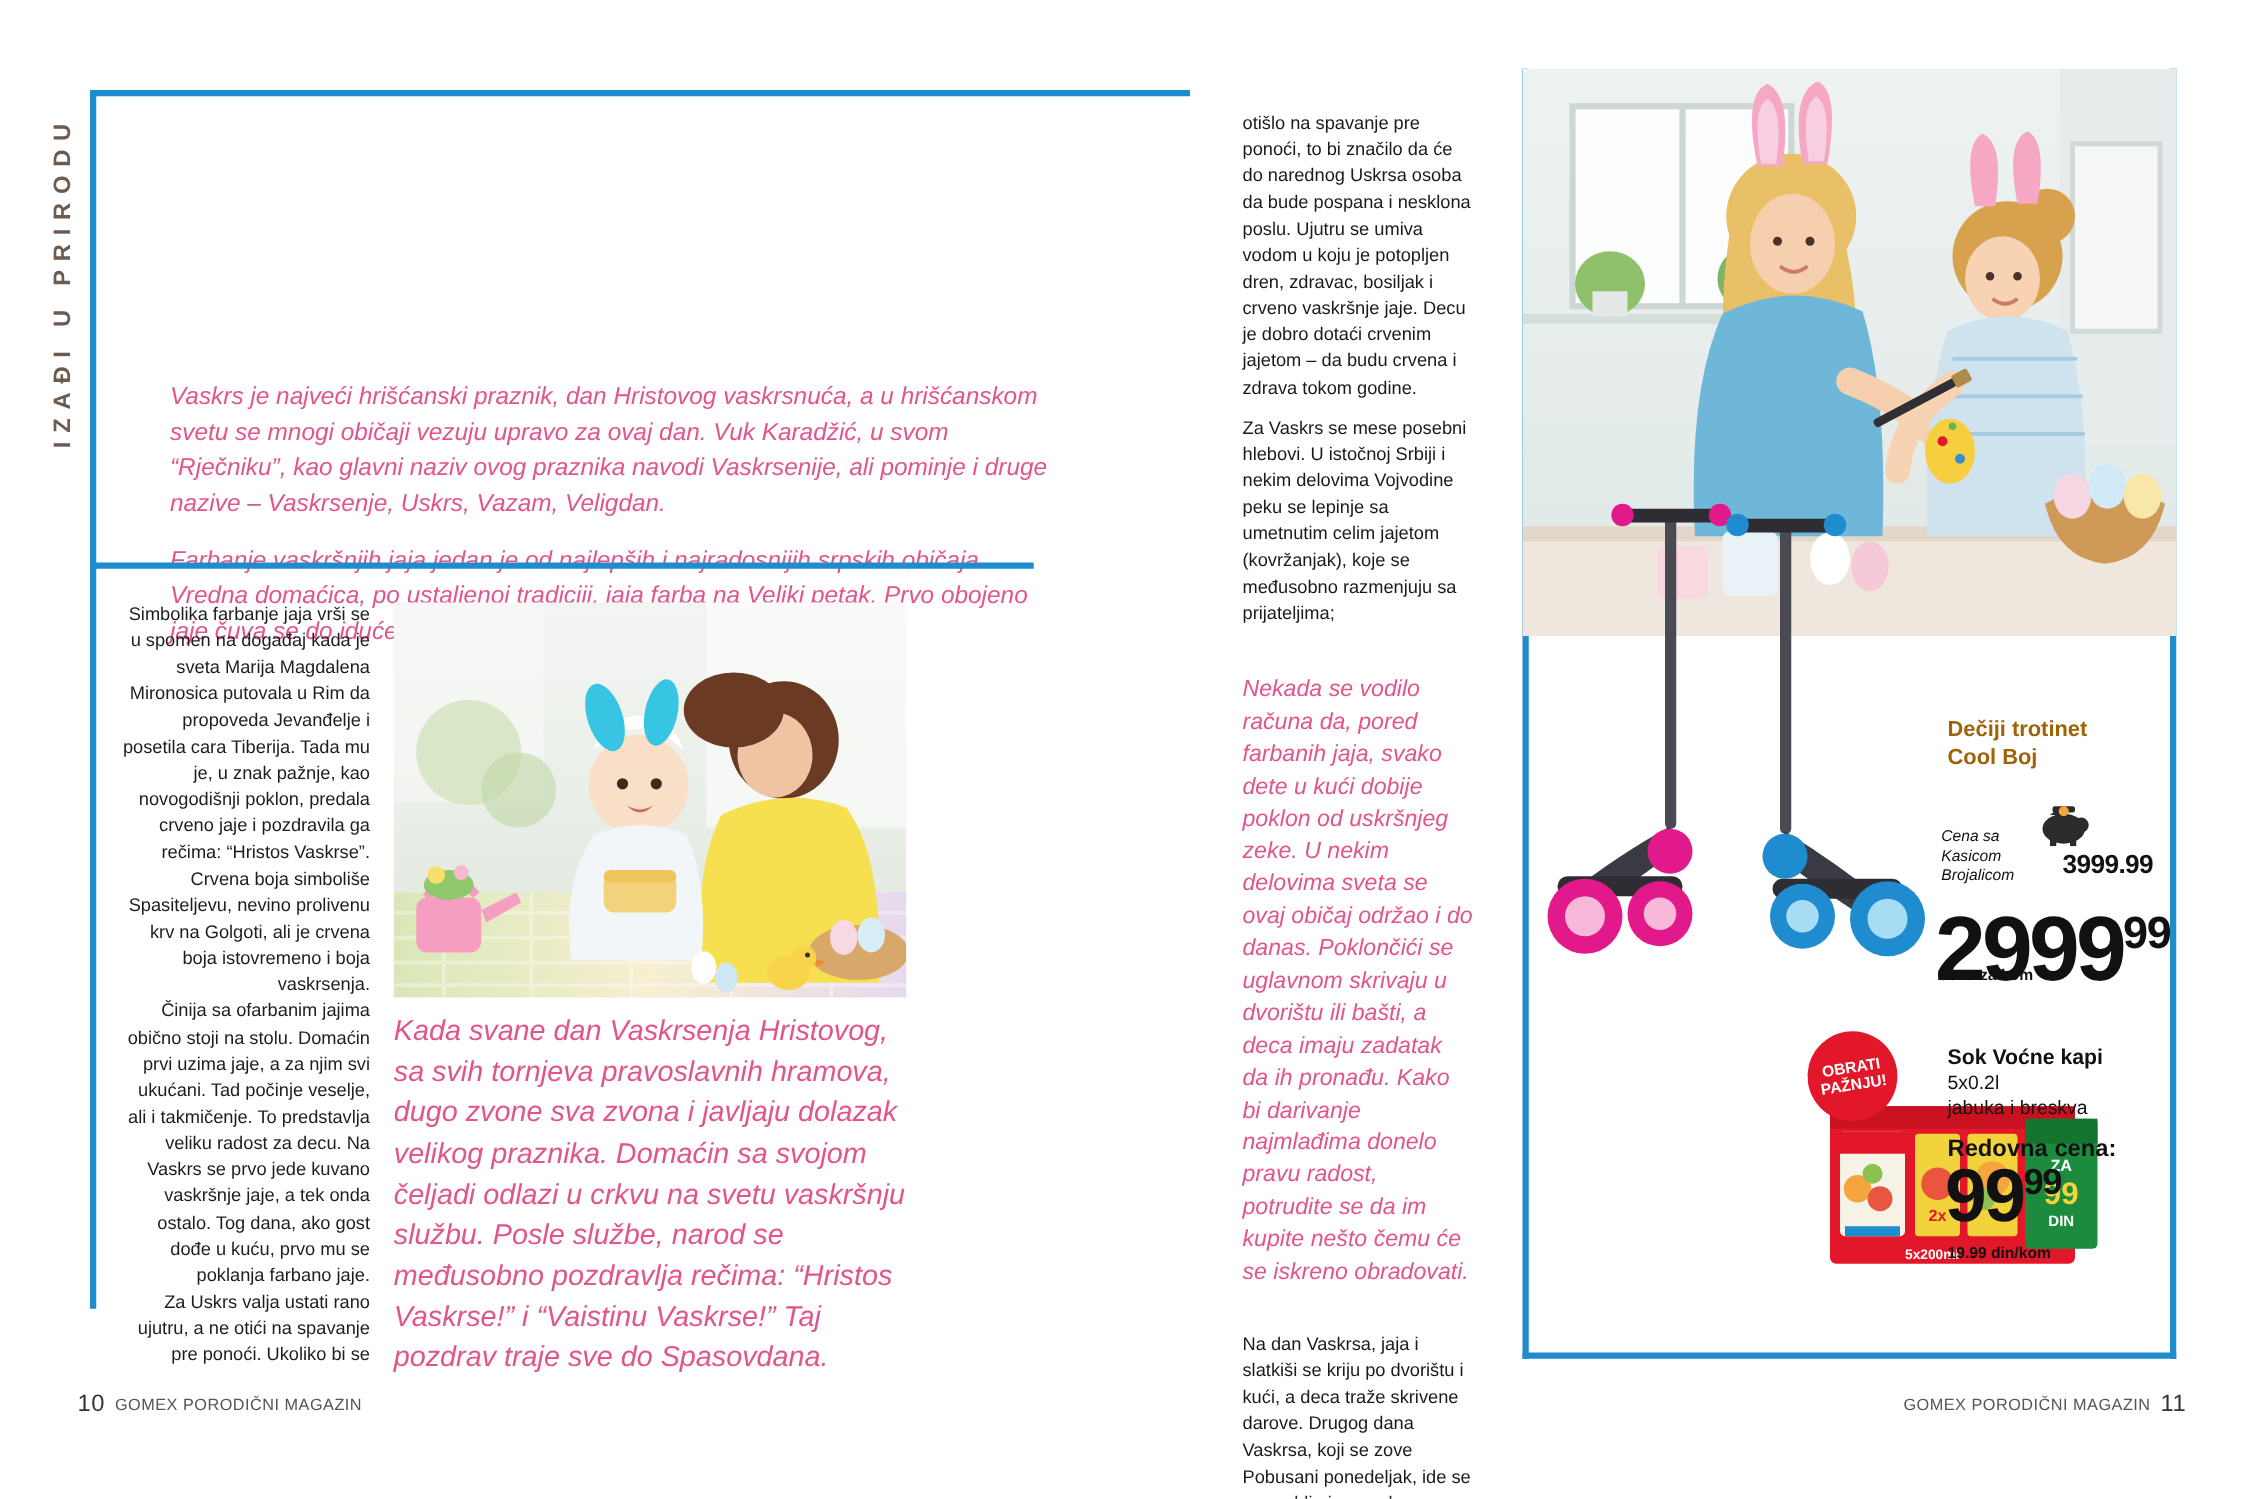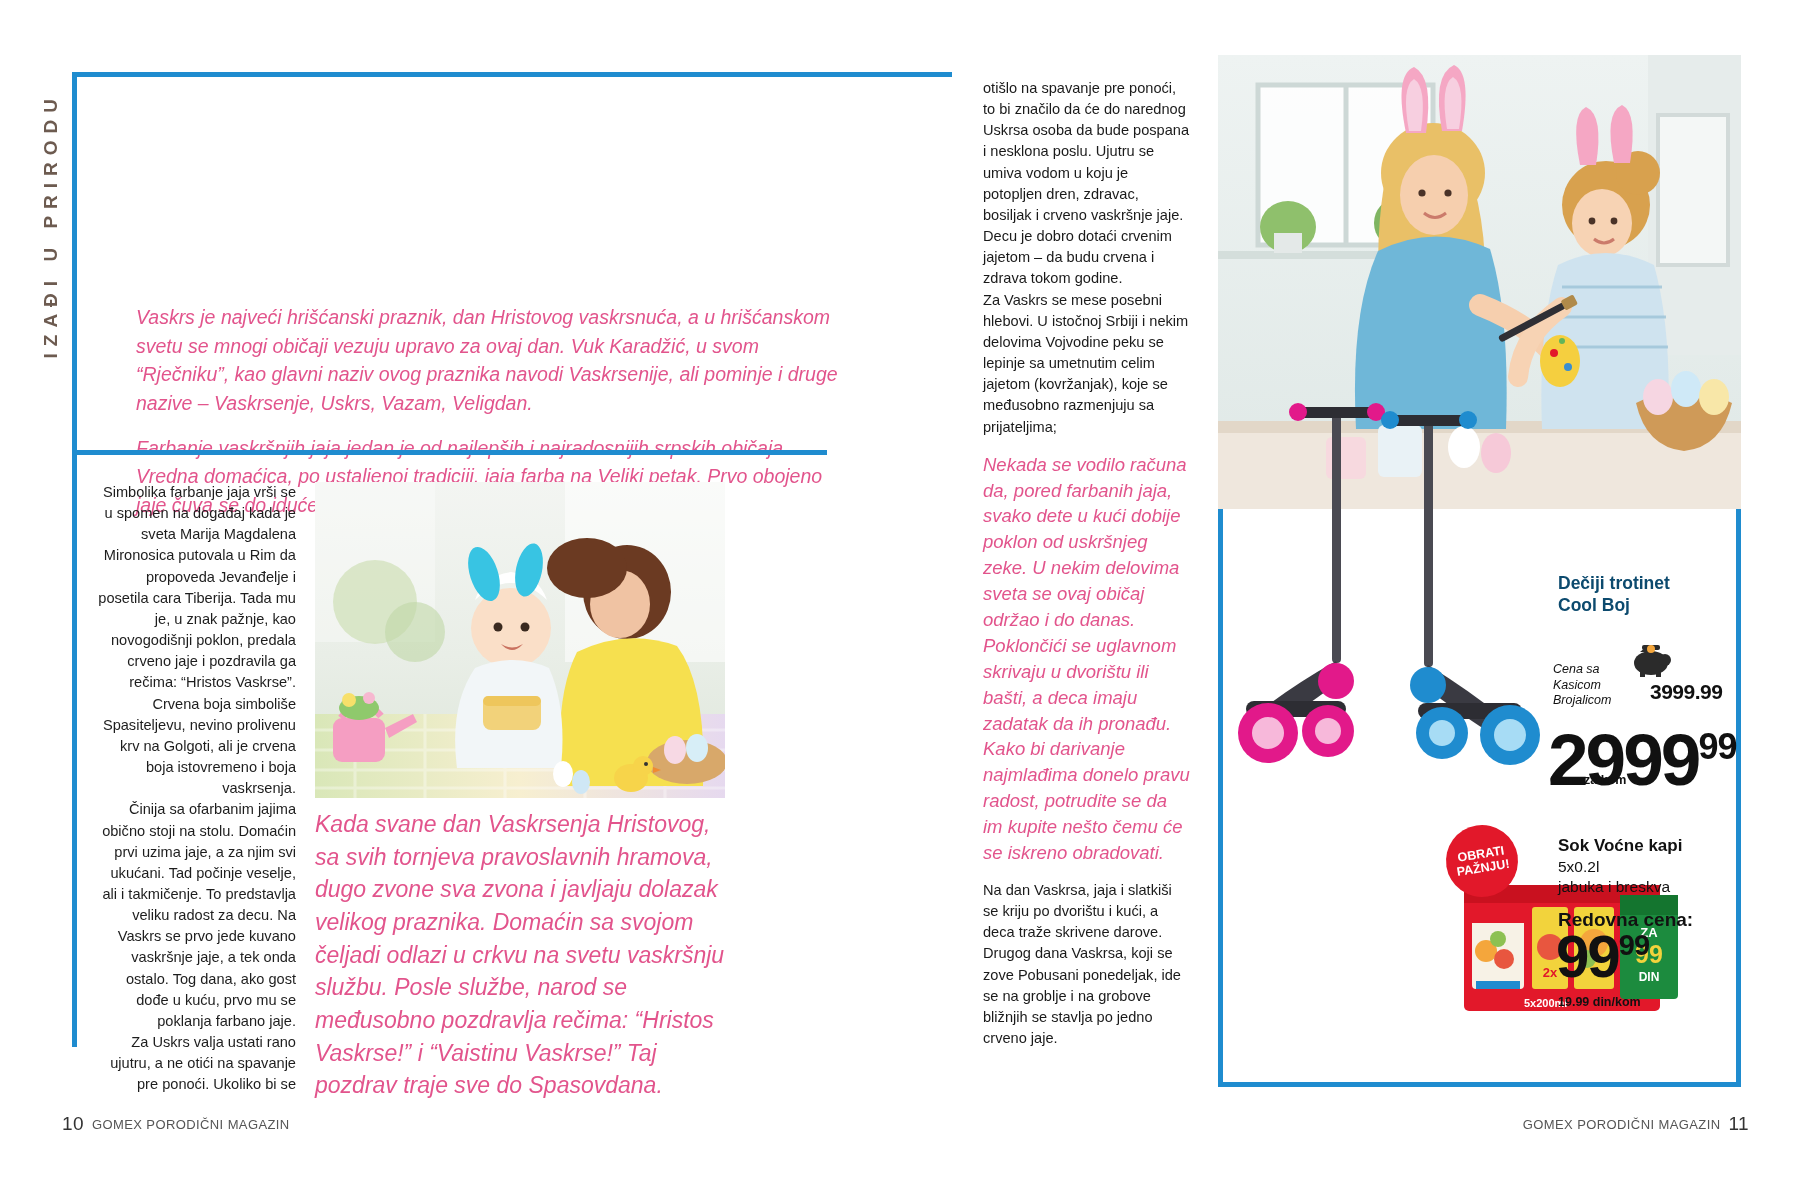--- a/index.html
+++ b/index.html
@@ -150,21 +150,21 @@
 
   
   .mid-col {
     position: absolute;
     left: 983px;
     top: 78px;
     width: 207px;
     font-size: 14.6px;
     line-height: 1.45;
   }
-  .mid-col p { margin: 0; }
+  .mid-col p { margin: 11px; }
   .mid-col .pink {
     color: #e2548c;
     font-style: italic;
     font-size: 18.5px;
     line-height: 1.4;
   }
   .mid-gap { height: 14px; }
 
   .right-frame {
     position: absolute;
@@ -192,21 +192,21 @@
   }
 
   .promo-title {
     position: absolute;
     left: 340px;
     top: 518px;
     width: 170px;
     font-size: 17.5px;
     font-weight: 700;
     line-height: 1.25;
-    color: #0c4a6e;
+    color: #a16207;
   }
   .kasica-label {
     position: absolute;
     left: 335px;
     top: 607px;
     width: 70px;
     font-size: 12.5px;
     font-style: italic;
     line-height: 1.25;
     color: #111;

